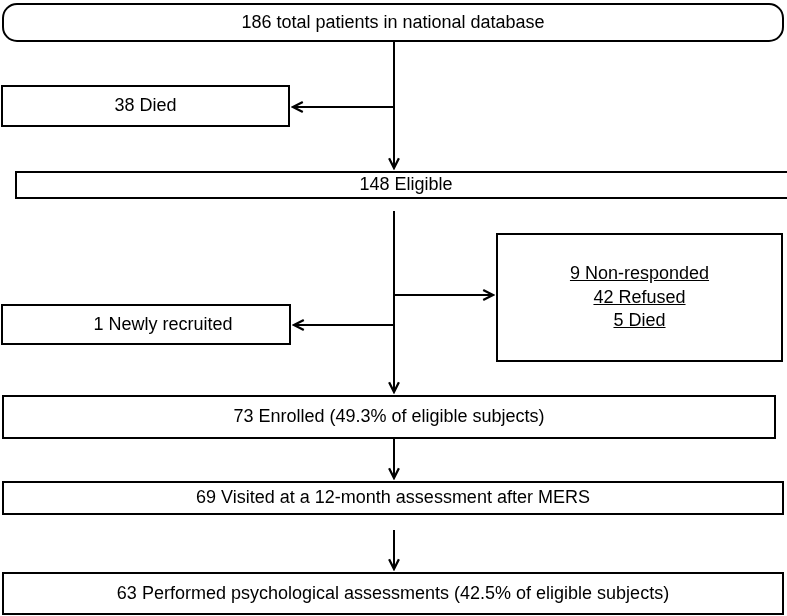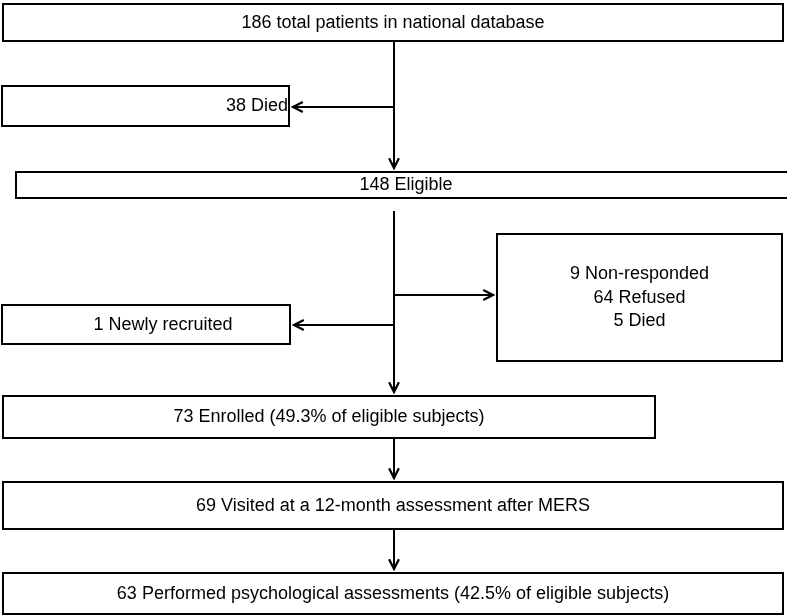--- a/index.html
+++ b/index.html
@@ -22,29 +22,29 @@
     box-sizing: border-box;
     border: 2px solid #000000;
     background: #ffffff;
     display: flex;
     align-items: center;
     justify-content: center;
     text-align: center;
     font-size: 18px;
     line-height: 1.3;
   }
-  .box-total      { left: 2px;   top: 3px;   width: 782px; height: 39px; }
-  .box-died       { left: 1px;   top: 85px;  width: 289px; height: 42px; justify-content: flex-end; }
+  .box-total      { left: 2px;   top: 3px;   width: 782px; height: 39px; border-radius: 15px; }
+  .box-died       { left: 1px;   top: 85px;  width: 289px; height: 42px; }
   .box-eligible   { left: 15px;   top: 171px; width: 782px; height: 28px; }
   .box-exclusions { left: 496px; top: 233px; width: 287px; height: 129px; flex-direction: column; }
   .box-newly      { left: 1px;   top: 304px; width: 290px; height: 41px; padding-left: 34px; }
-  .box-enrolled   { left: 2px;   top: 395px; width: 654px; height: 44px; }
-  .box-visited    { left: 2px;   top: 481px; width: 782px; height: 49px; }
+  .box-enrolled   { left: 2px;   top: 395px; width: 774px; height: 44px; }
+  .box-visited    { left: 2px;   top: 481px; width: 782px; height: 34px; }
   .box-performed  { left: 2px;   top: 572px; width: 782px; height: 43px; }
-  .excl-line { display: block; }
+  .excl-line { display: block; text-decoration: underline; }
 </style>
 </head>
 <body>
 
 <div class="canvas">
 
   <svg class="connectors" viewBox="0 0 787 616" xmlns="http://www.w3.org/2000/svg">
     <defs>
       <marker id="arrow" viewBox="0 0 10 10" refX="8.5" refY="5" markerWidth="7" markerHeight="7" orient="auto-start-reverse">
         <path d="M1.5,1.5 L8.5,5 L1.5,8.5" fill="none" stroke="#000000" stroke-width="1.6"></path>
@@ -68,21 +68,21 @@
   <div class="box box-died">
     <span>38 Died</span>
   </div>
 
   <div class="box box-eligible">
     <span>148 Eligible</span>
   </div>
 
   <div class="box box-exclusions">
     <span class="excl-line">9 Non-responded</span>
-    <span class="excl-line">64 Refused</span>
+    <span class="excl-line">42 Refused</span>
     <span class="excl-line">5 Died</span>
   </div>
 
   <div class="box box-newly">
     <span>1 Newly recruited</span>
   </div>
 
   <div class="box box-enrolled">
     <span>73 Enrolled (49.3% of eligible subjects)</span>
   </div>

